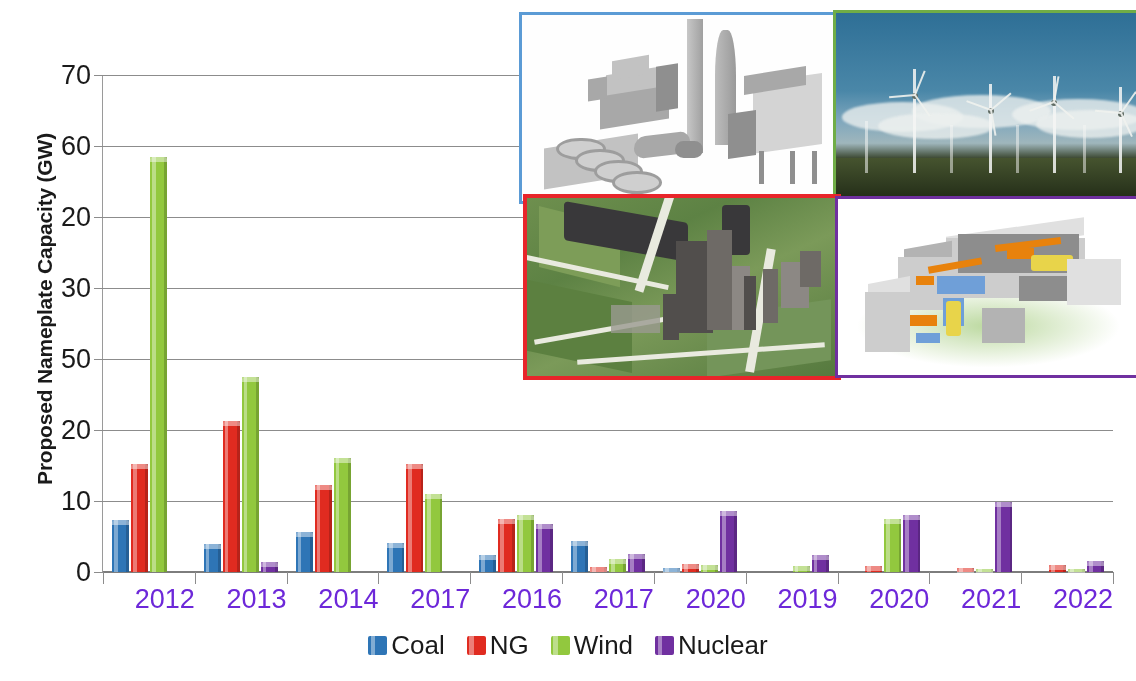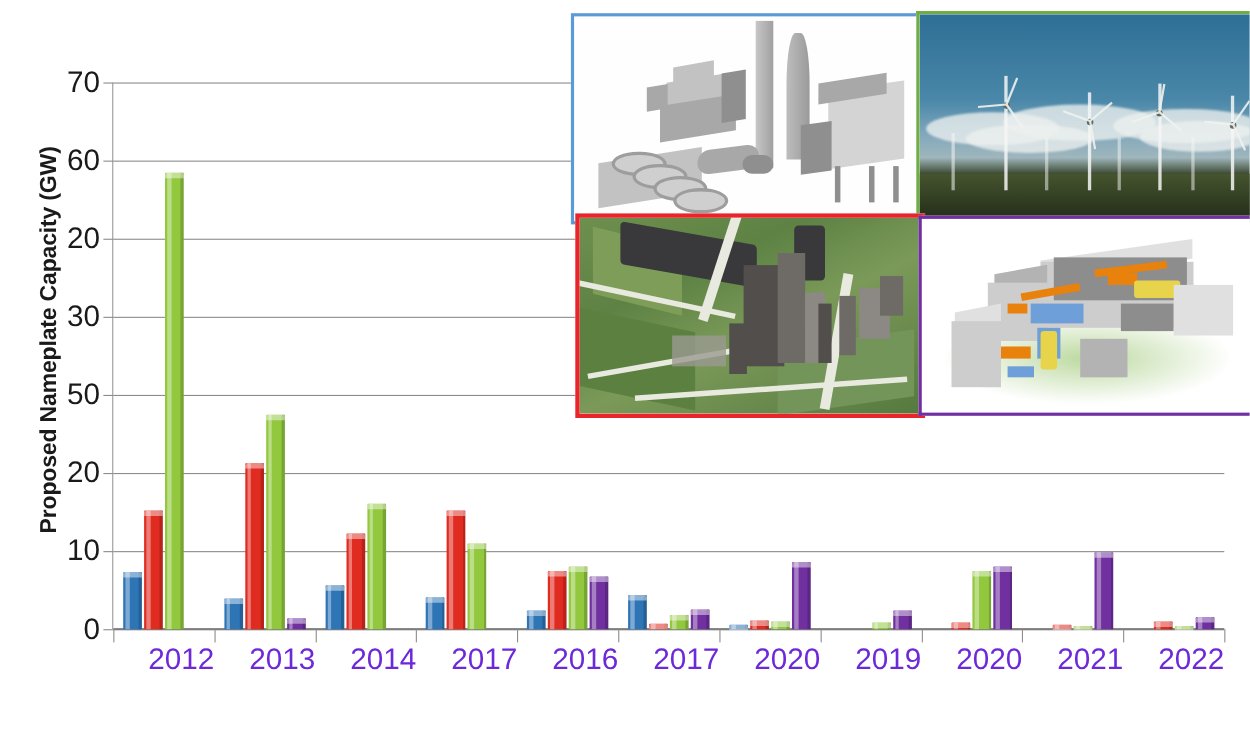--- a/index.html
+++ b/index.html
@@ -323,20 +323,46 @@
         <div class="bar" title="Nuclear 2022: 1.6 GW" style="left: 65.9091px; width: 17px; height: 11.36px; background: rgb(112, 48, 160);">
           <div class="shine"></div>
           <div class="edge"></div>
           <div class="cap" style="background: rgba(255, 255, 255, 0.45);"></div>
         </div>
       </div>
       <div class="gsep" style="left: 918.182px;"></div>
       <div class="gsep" style="left: 1010px;"></div>
     </div>
 
+  <div class="legend" id="legend">
+      <div class="lgi">
+        <div class="swatch" style="background: rgb(46, 117, 182);">
+          <div class="sh"></div>
+        </div>
+        <div class="lgl">Coal</div>
+      </div>
+      <div class="lgi">
+        <div class="swatch" style="background: rgb(224, 43, 32);">
+          <div class="sh"></div>
+        </div>
+        <div class="lgl">NG</div>
+      </div>
+      <div class="lgi">
+        <div class="swatch" style="background: rgb(146, 200, 62);">
+          <div class="sh"></div>
+        </div>
+        <div class="lgl">Wind</div>
+      </div>
+      <div class="lgi">
+        <div class="swatch" style="background: rgb(112, 48, 160);">
+          <div class="sh"></div>
+        </div>
+        <div class="lgl">Nuclear</div>
+      </div>
+    </div>
 
   <div class="inset ins-a">
     <div style="position:absolute;inset:0;background:#fefefe;"></div>
     <div class="stack" style="left:62%;top:8%;width:6.5%;height:62%;"></div>
     <div class="stack" style="left:53%;top:2%;width:5%;height:72%;background:linear-gradient(90deg,#c7c7c7,#a0a0a0);border-radius:0;"></div>
     <div class="pl l" style="left:27%;top:30%;width:17%;height:14%;transform:skewY(-9deg);"></div>
     <div class="pl" style="left:25%;top:41%;width:22%;height:18%;transform:skewY(-9deg);"></div>
     <div class="pl d" style="left:43%;top:27%;width:7%;height:24%;transform:skewY(-9deg);"></div>
     <div class="pl l" style="left:29%;top:23%;width:12%;height:10%;transform:skewY(-10deg);"></div>
     <div class="pl" style="left:21%;top:34%;width:6%;height:12%;transform:skewY(-9deg);"></div>

